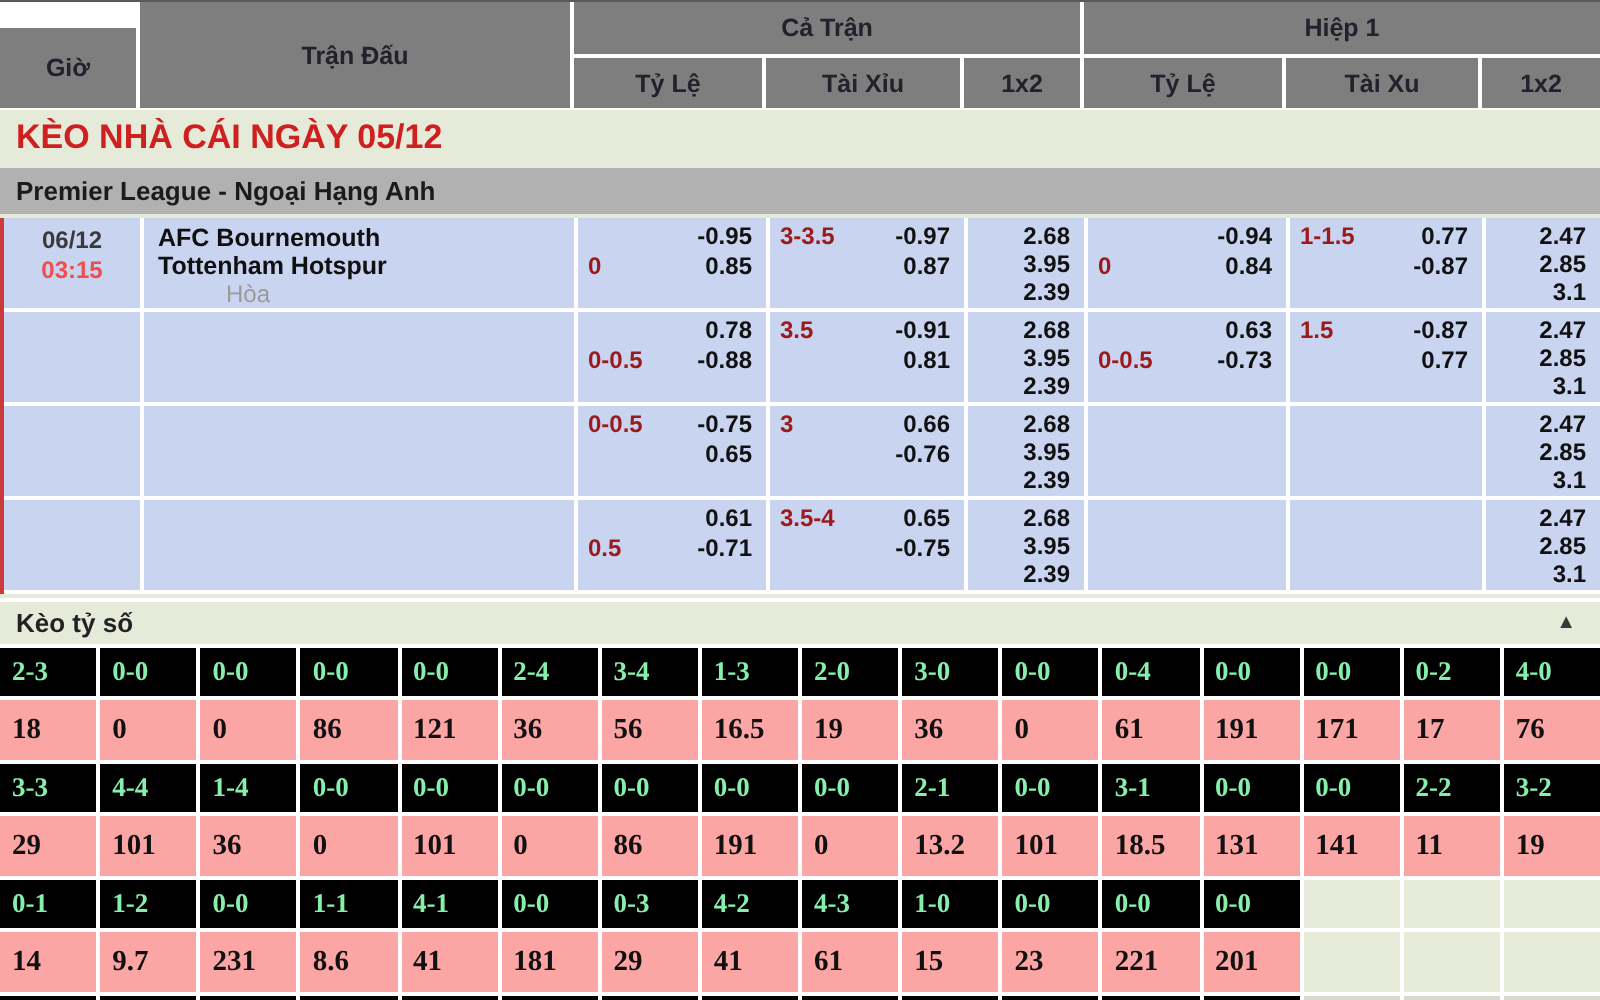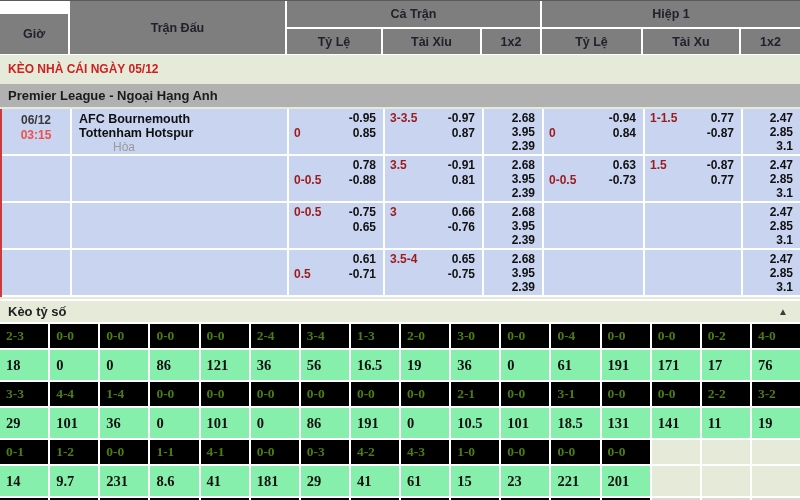--- a/index.html
+++ b/index.html
@@ -13,21 +13,21 @@
   .hdr { background:#fff; grid-template-rows:26px 25px; height:55px; border-top:1px solid #5a5a5a; }
   .hcell { background:#7e7e7e; color:#22222c; font-weight:bold; font-size:12.5px;
            display:flex; align-items:center; justify-content:center; }
   .c-time  { grid-column:1; grid-row:1 / span 2;margin-top:13px; }
   .c-match { grid-column:2; grid-row:1 / span 2; }
   .c-ft { grid-column:3 / span 3; grid-row:1; }
   .c-h1 { grid-column:6 / span 3; grid-row:1; }
 
   
   .title { height:28px; display:flex; align-items:center; padding-left:8px;
-           color:#cf2020; font-weight:bold; font-size:12px;border-radius:14px; }
+           color:#cf2020; font-weight:bold; font-size:17px;border-radius:14px; }
   .league { height:23px; margin-top:1px; background:#b1b1b1; display:flex; align-items:center;
             padding-left:8px; font-weight:bold; font-size:13px; color:#1b1b1b; }
 
   
   .odds-block { background:#fff; margin-top:2px; border-left:2px solid #cc3b3b; padding-bottom:2px; }
   .orow { height:45px; margin-top:2px; }
   .ocell { background:#c9d4f0; font-size:12px; font-weight:bold; color:#111; overflow:hidden; }
   .time-cell { text-align:center; padding-top:4px; line-height:15px; }
   .time-cell .date { color:#3a3a3a; }
   .time-cell .time { color:#ef4f4c; }
@@ -42,24 +42,24 @@
 
   
   .keobar { height:22px; margin-top:2px; border-top:2px solid #fff; display:flex;
             align-items:center; justify-content:space-between; padding:0 12px 0 8px;
             font-weight:bold; font-size:13px; color:#222; }
   .keobar .tri { font-size:10px; color:#3a3a3a; }
 
   .score-table { background:#fff; margin-top:1px; padding-top:2px; height:178px; }
   .srow { display:grid; grid-template-columns:repeat(16,1fr); column-gap:2px; }
   .scol { display:flex; flex-direction:column; }
-  .sc { height:24px; background:#000; color:#4d7c0f; display:flex; align-items:center;
+  .sc { height:24px; background:#000; color:#86efac; display:flex; align-items:center;
         padding-left:6px; font-family:"Liberation Serif", serif; font-weight:bold;
         font-size:13.5px; margin-bottom:2px; }
-  .sv { height:30px; background:#86efac; color:#111; display:flex; align-items:center;
+  .sv { height:30px; background:#fca5a5; color:#111; display:flex; align-items:center;
         padding-left:6px; font-family:"Liberation Serif", serif; font-weight:bold;
         font-size:14.5px; margin-bottom:2px; }
   .sc.empty, .sv.empty { background:#e6ead9; color:transparent; }
   .pc { height:4px; background:#000; }
   .pc.light { background:#d9d9d0; }
 </style>
 </head>
 <body>
 
 <div class="grid8 hdr">
@@ -407,21 +407,21 @@
       <div class="scol">
         <div class="sc">0-0</div>
         <div class="sv">191</div>
       </div>
       <div class="scol">
         <div class="sc">0-0</div>
         <div class="sv">0</div>
       </div>
       <div class="scol">
         <div class="sc">2-1</div>
-        <div class="sv">10.5</div>
+        <div class="sv">13.2</div>
       </div>
       <div class="scol">
         <div class="sc">0-0</div>
         <div class="sv">101</div>
       </div>
       <div class="scol">
         <div class="sc">3-1</div>
         <div class="sv">18.5</div>
       </div>
       <div class="scol">

